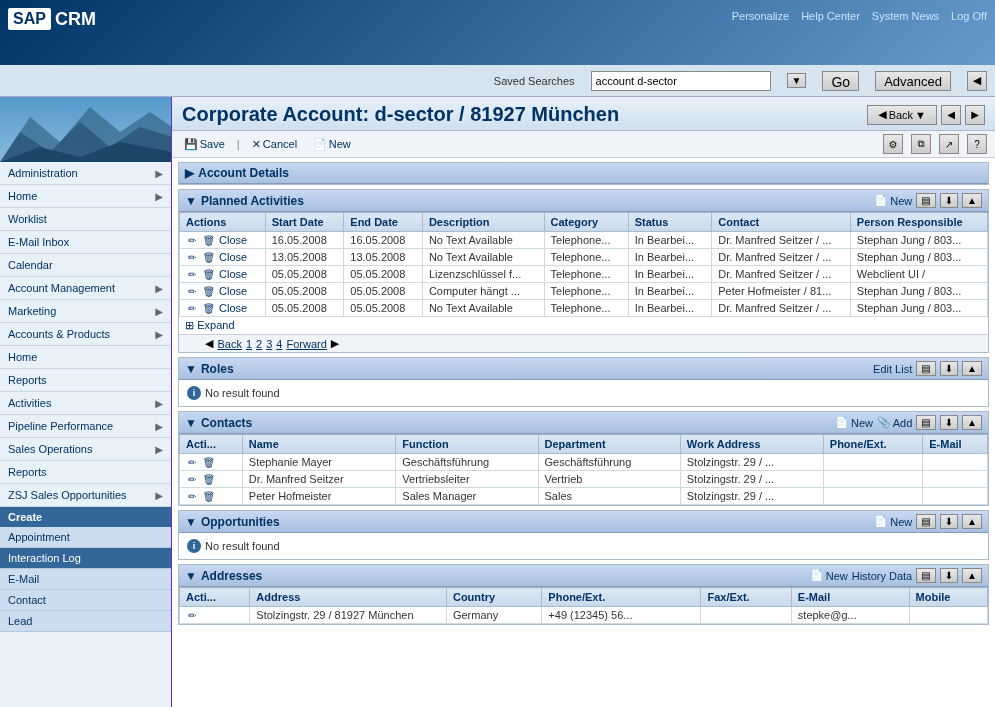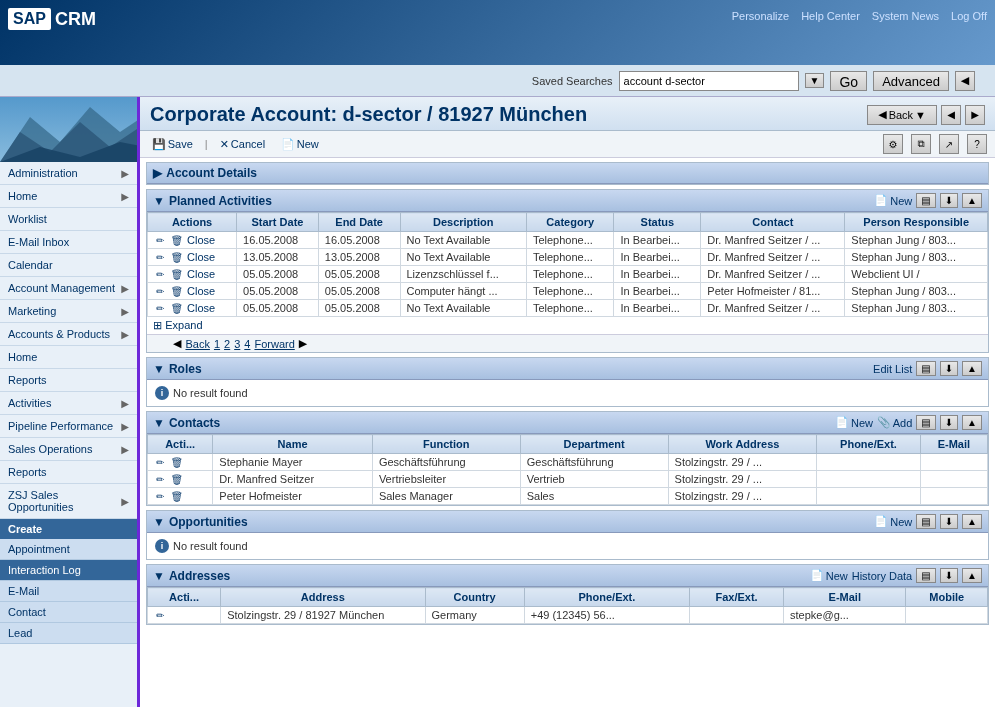--- a/index.html
+++ b/index.html
@@ -44,22 +44,22 @@
     .top-links a { color: #cce0ff; text-decoration: none; cursor: pointer; }
 
     
     .search-bar {
       background: #d6e4f0;
       border-bottom: 1px solid #aac;
       height: 32px;
       display: flex;
       align-items: center;
       justify-content: flex-end;
-      padding: 0 20px;
-      gap: 6px;
+      padding: 0 8px;
+      gap: 16px;
     }
     .search-label { font-size: 11px; color: #333; }
     .search-input {
       border: 1px solid #888;
       padding: 2px 4px;
       font-size: 11px;
       width: 180px;
       height: 20px;
     }
     .search-btn {
@@ -92,23 +92,23 @@
     }
 
     
     .main-layout {
       display: flex;
       height: calc(707px - 65px - 32px);
     }
 
     
     .sidebar {
-      width: 140px;
+      width: 172px;
       background: #e8f0f8;
-      border-right: 3px solid #6d28d9;
+      border-right: 1px solid #6d28d9;
       overflow-y: auto;
       flex-shrink: 0;
     }
     .sidebar-nav-item {
       display: flex;
       align-items: center;
       justify-content: space-between;
       padding: 5px 8px;
       border-bottom: 1px solid #c8d8e8;
       cursor: pointer;
@@ -245,21 +245,21 @@
     
     .data-table {
       width: 100%;
       border-collapse: collapse;
       font-size: 11px;
     }
     .data-table th {
       background: linear-gradient(to bottom, #dde8f4, #c8d8ec);
       border: 1px solid #aabbcc;
       padding: 3px 6px;
-      text-align: center;
+      text-align: left;
       color: #003366;
       font-weight: bold;
     }
     .data-table td {
       border: 1px solid #d0d8e0;
       padding: 2px 6px;
       color: #333;
       white-space: nowrap;
       overflow: hidden;
       text-overflow: ellipsis;

